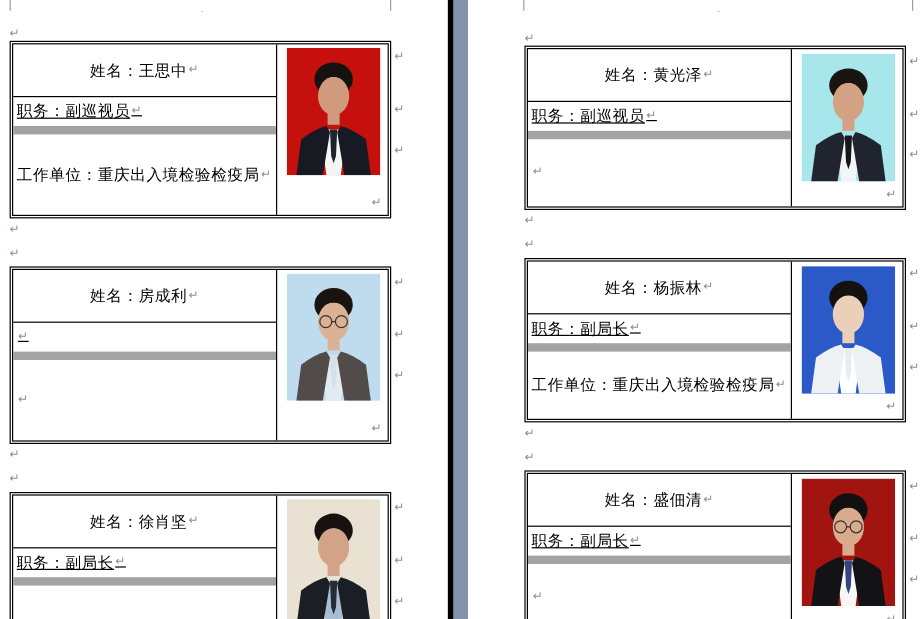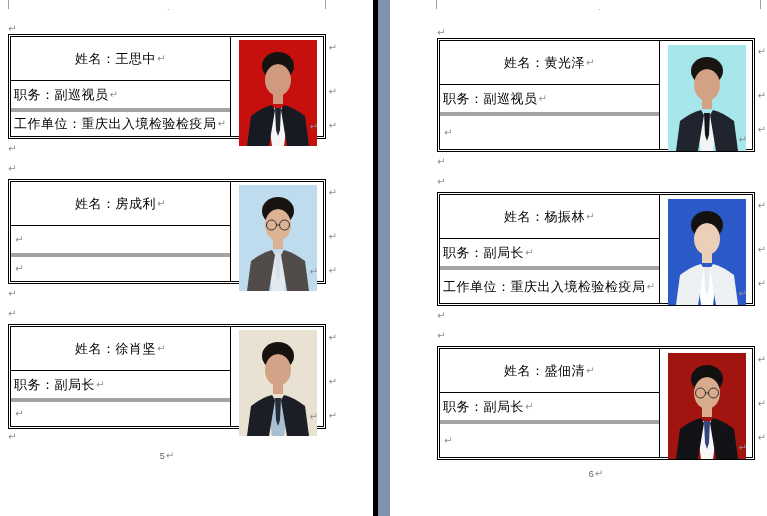--- a/index.html
+++ b/index.html
@@ -22,26 +22,26 @@
   .page-right .text-col { left:47px; }
 
   .para-line { display:flex; align-items:flex-end; }
   .lead { height:34px; }
   .page-right .lead { height:38px; }
   .gap { height:20px; align-items:center; }
   .tail { height:13px; }
 
   .pmark { color:#8a8f98; font-size:10px; line-height:10px; font-family:"DejaVu Sans", sans-serif; }
 
-  .card { position:relative; width:318px; height:105px; border:3px double #000; background:#fff; display:flex; }
-  .page-right .card { height:114px; }
+  .card { position:relative; width:318px; height:148px; border:3px double #000; background:#fff; display:flex; }
+  .page-right .card { height:137px; }
   .col-text { width:220px; border-right:1px solid #000; display:flex; flex-direction:column; }
   .row { display:flex; align-items:center; padding-left:3px; font-size:13px; color:#000; letter-spacing:0.5px; white-space:nowrap; }
   .row-name { height:44px; justify-content:center; padding-left:0; border-bottom:1px solid #000; }
-  .row-duty { height:31px; border-bottom:4px solid #a3a3a3; }
+  .row-duty { height:31px; border-bottom:7px solid #a3a3a3;text-decoration:underline; }
   .row-unit { flex:1; }
   .row .pmark { margin-left:1px; }
 
   .col-photo { flex:1; position:relative; padding:3px 0 0 8px; }
   svg.photo { width:78px; height:106px; display:block; }
   .page-right svg.photo { height:108px; }
   .photo-mark { position:absolute; right:5px; bottom:4px; }
 
   .re-mark { position:absolute; right:-14px; }
   .re-1 { top:6px; } .re-2 { top:50px; } .re-3 { top:84px; }

